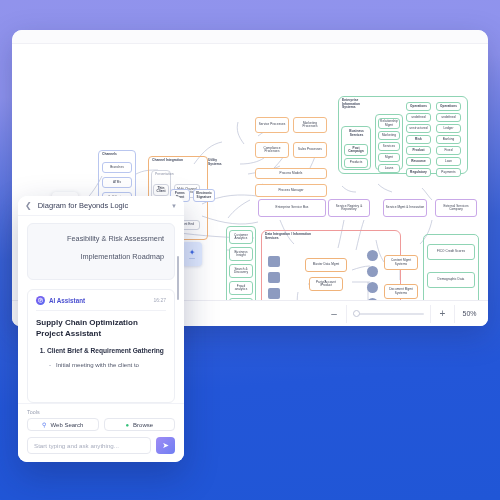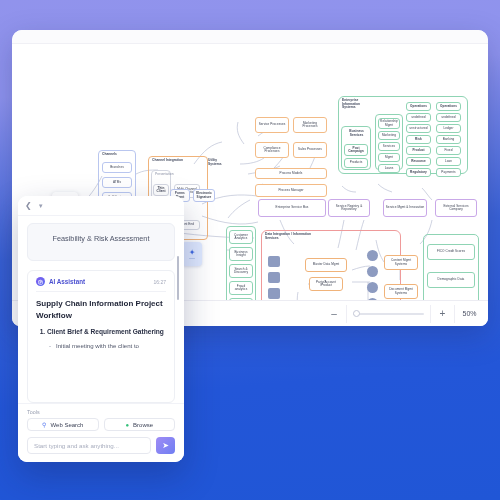--- a/index.html
+++ b/index.html
@@ -87,21 +87,21 @@
     border-bottom:1px solid #f1f2f7; background:#fff; flex:0 0 auto;
   }
   #back-icon{ color:#8b90a4; font-size:8px; }
   #chat-title{ font-size:7.5px; color:#3b415a; flex:1; }
   #chevron-down-icon{ color:#9aa0b4; font-size:6px; }
 
   #doc-card{
     margin:7px 9px 0 9px; background:#f7f8fb; border:1px solid #eceef4; border-radius:6px;
     padding:9px 10px; flex:0 0 auto; position:relative;
   }
-  .doc-line{ text-align:center; font-size:7.3px; color:#4e5468; line-height:1.55; margin-bottom:7px; }
+  .doc-line{ text-align:right; font-size:7.3px; color:#4e5468; line-height:1.55; margin-bottom:7px; }
   .doc-line:last-child{ margin-bottom:0; }
 
   #doc-scroll{ position:absolute; right:-5px; top:32px; width:2.5px; height:44px;
     background:#b9bdcc; border-radius:2px; }
 
   #msg-card{
     margin:9px 9px 0 9px; border:1px solid #edeff4; border-radius:6px; background:#fff;
     padding:6px 8px 0 8px; flex:1 1 auto; overflow:hidden;
   }
   #msg-head{ display:flex; align-items:center; gap:4px; padding-bottom:5px;
@@ -311,37 +311,39 @@
       <div class="zbtn">+</div>
       <div id="zoom-value">50%</div>
     </div>
   </div>
 </div>
 
 <div id="chat-panel">
 
   <div id="chat-header">
     <div id="back-icon">❮</div>
+    <div id="chat-title">Diagram for Beyonds Logic</div>
     <div id="chevron-down-icon">▼</div>
   </div>
 
   <div id="doc-card">
     <div class="doc-line">Feasibility &amp; Risk Assessment</div>
+    <div class="doc-line">Implementation Roadmap</div>
     <div id="doc-scroll"></div>
   </div>
 
   <div id="msg-card">
     <div id="msg-head">
       <div id="assistant-avatar">
         <span>Ⓟ</span>
       </div>
       <div id="assistant-name">AI Assistant</div>
       <div id="msg-time">16:27</div>
     </div>
-    <div id="msg-title">Supply Chain Information Project Workflow</div>
+    <div id="msg-title">Supply Chain Optimization Project Assistant</div>
     <ol id="msg-list">
       <li>
         <span>Client Brief &amp; Requirement Gathering</span>
         <ul id="msg-sublist">
           <li>Initial meeting with the client to</li>
         </ul>
       </li>
     </ol>
   </div>
 

